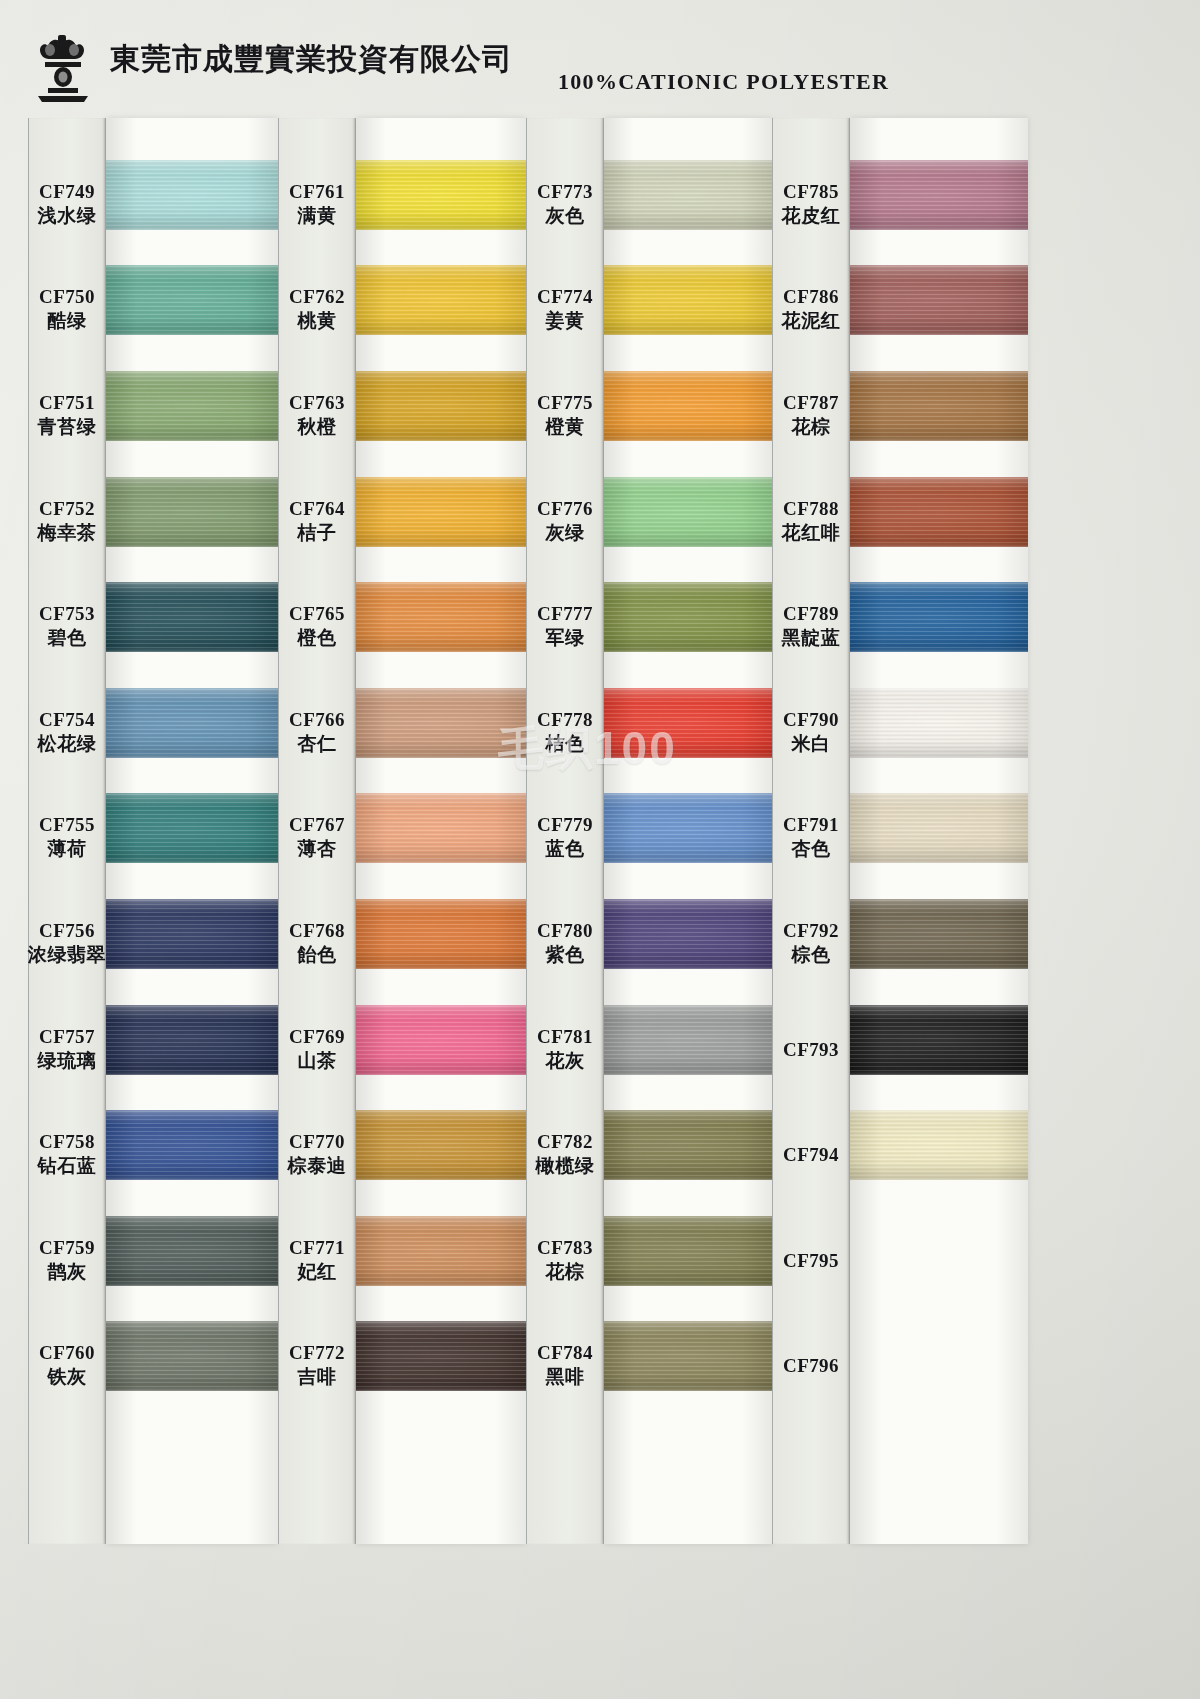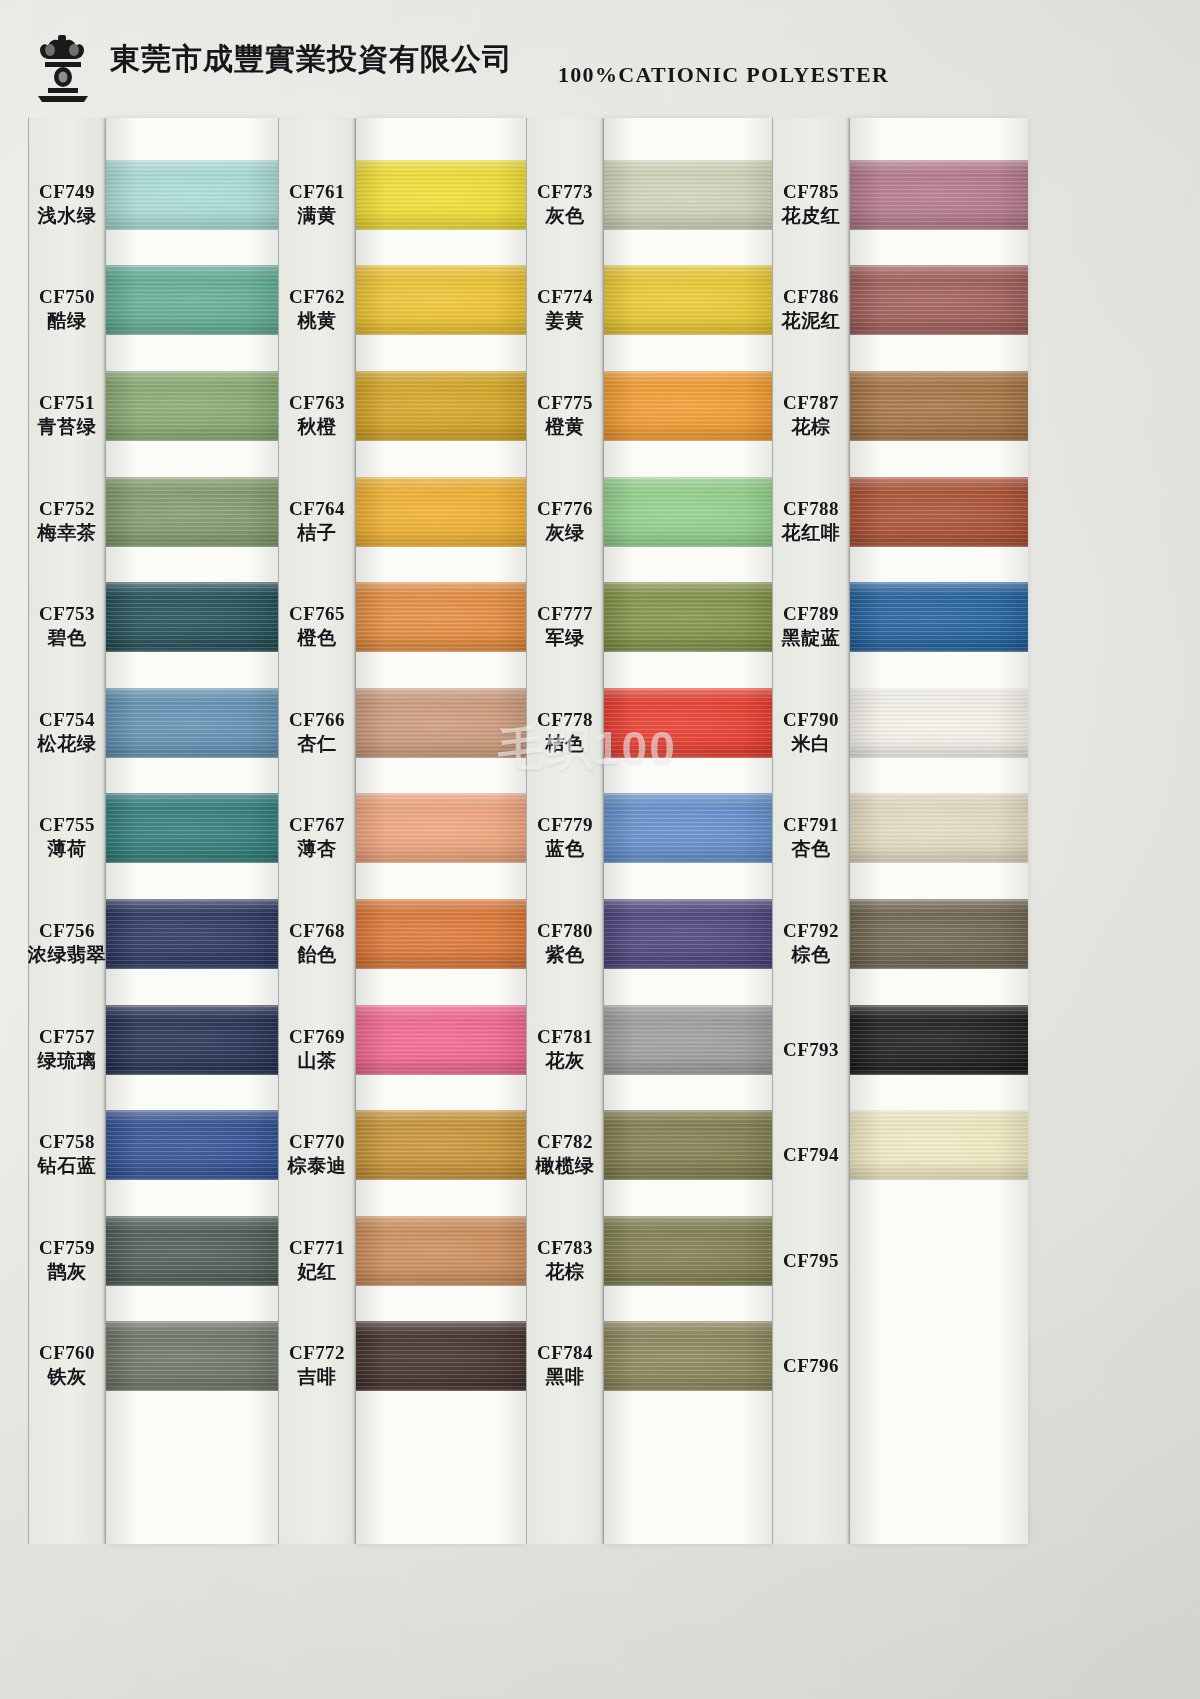--- a/index.html
+++ b/index.html
@@ -48,21 +48,21 @@
     position:absolute; left:558px; top:46px;
   }
   .composition .c-label {
     font-family:"Liberation Sans", sans-serif;
     font-weight:bold; font-size:22px; color:#16171a;
     letter-spacing:1px;
   }
   .composition .c-value {
     font-family:"Liberation Serif", serif;
     font-weight:bold; font-size:22px; color:#16171a;
-    margin-top:16px; letter-spacing:1.3px; white-space:nowrap;
+    margin-top:23px; letter-spacing:1.3px; white-space:nowrap;
   }
 
   
   .card {
     position:absolute;
     left:28px; top:118px; width:1000px; height:1426px;
     border:1px solid #9aa0a0;
     background:rgba(255,255,255,0.08);
   }
 

